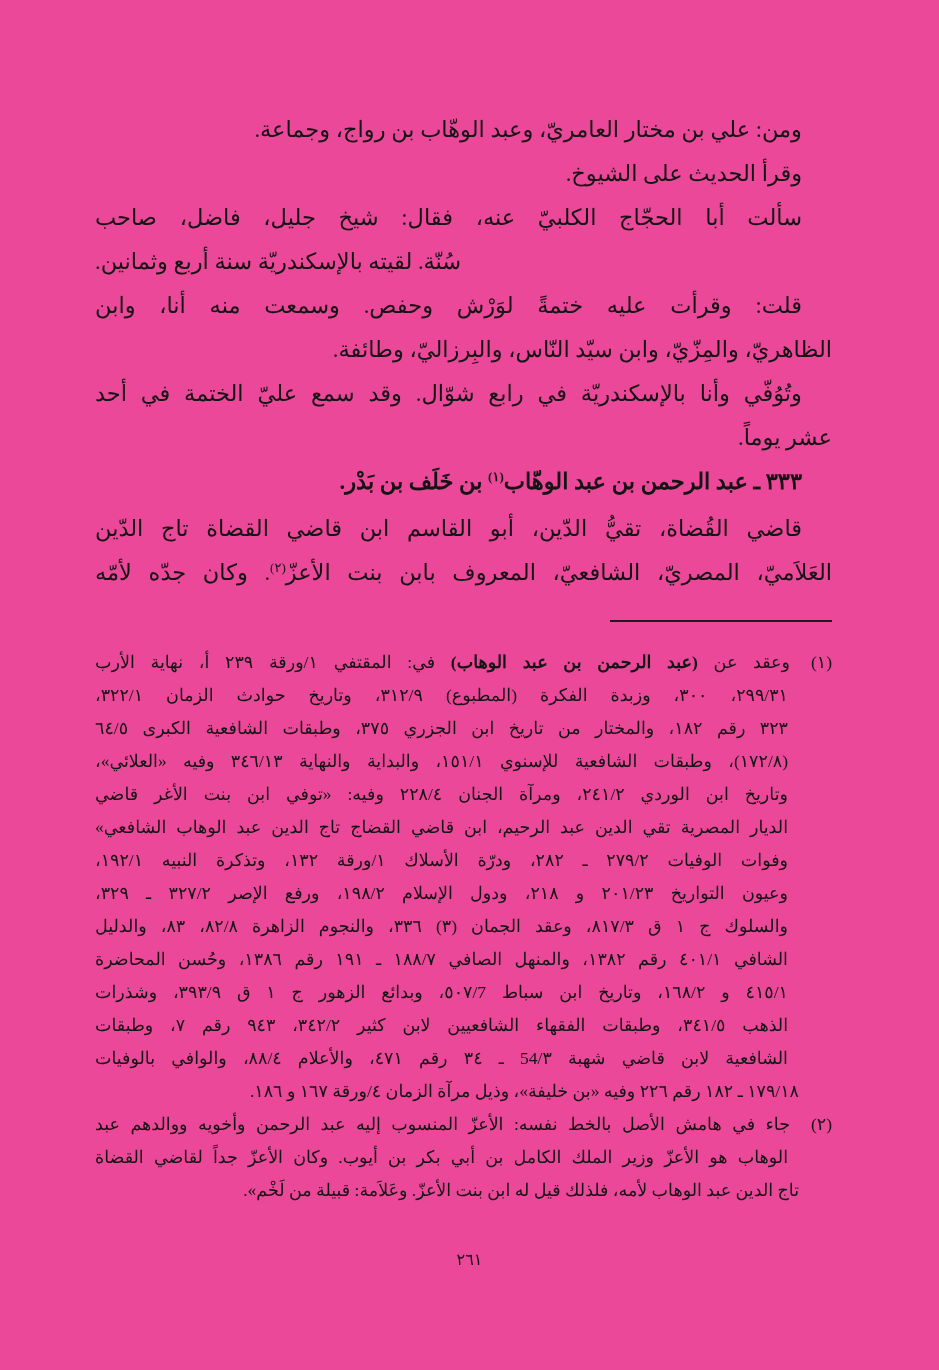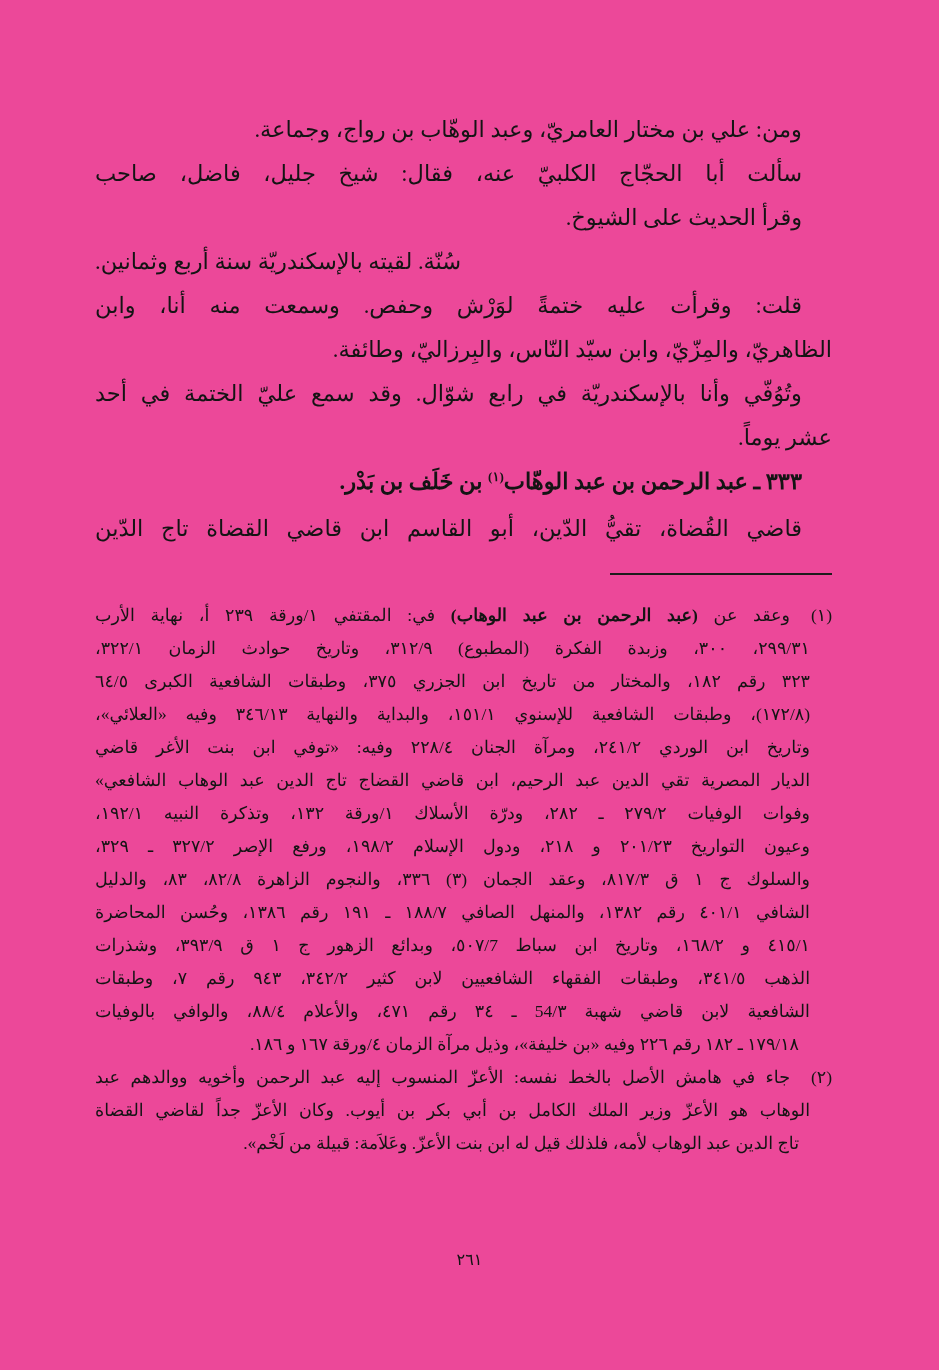--- a/index.html
+++ b/index.html
@@ -56,21 +56,21 @@
   .fn-marker {
     flex: 0 0 42px;
     text-align: right;
   }
   .fn-body {
     flex: 1;
     text-align: justify;
     text-align-last: justify;
   }
   .fn-cont {
-    margin-right: 22px;
+    margin-right: 44px;
     text-align: justify;
     text-align-last: justify;
   }
   .fn-last {
     margin-right: 33px;
     text-align: right;
     text-align-last: right;
   }
   .bold { font-weight: bold; }
   .page-number {
@@ -84,35 +84,38 @@
   }
 </style>
 </head>
 <body>
 
 <div class="page">
   <div class="text-block">
 
     <div class="main-text">
       <div class="line r ind">ومن: علي بن مختار العامريّ، وعبد الوهّاب بن رواج، وجماعة.</div>
+      <div class="line r ind">وقرأ الحديث على الشيوخ.</div>
       <div class="line j ind">سألت أبا الحجّاج الكلبيّ عنه، فقال: شيخ جليل، فاضل، صاحب</div>
-      <div class="line r ind">وقرأ الحديث على الشيوخ.</div>
       <div class="line l">سُنّة. لقيته بالإسكندريّة سنة أربع وثمانين.</div>
       <div class="line j ind">قلت: وقرأت عليه ختمةً لوَرْش وحفص. وسمعت منه أنا، وابن</div>
       <div class="line r">الظاهريّ، والمِزّيّ، وابن سيّد النّاس، والبِرزاليّ، وطائفة.</div>
       <div class="line j ind">وتُوُفّي وأنا بالإسكندريّة في رابع شوّال. وقد سمع عليّ الختمة في أحد</div>
       <div class="line r">عشر يوماً.</div>
 
       <div class="line r ind heading">
         <span>٣٣٣ ـ عبد الرحمن بن عبد الوهّاب</span><span class="fn-sup">(١)</span>
         <span>بن خَلَف بن بَدْر.</span>
       </div>
 
       <div class="line j ind">قاضي القُضاة، تقيُّ الدّين، أبو القاسم ابن قاضي القضاة تاج الدّين</div>
 
+      <div class="line j">
+        <span>العَلاَميّ، المصريّ، الشافعيّ، المعروف بابن بنت الأعزّ</span><span class="fn-sup light">(٢)</span><span>. وكان جدّه لأمّه</span>
+      </div>
 
     </div>
 
     <div class="divider"></div>
 
     <div class="footnotes">
 
       <div>
         <div class="fn-first">
           <span class="fn-marker">(١)</span>

